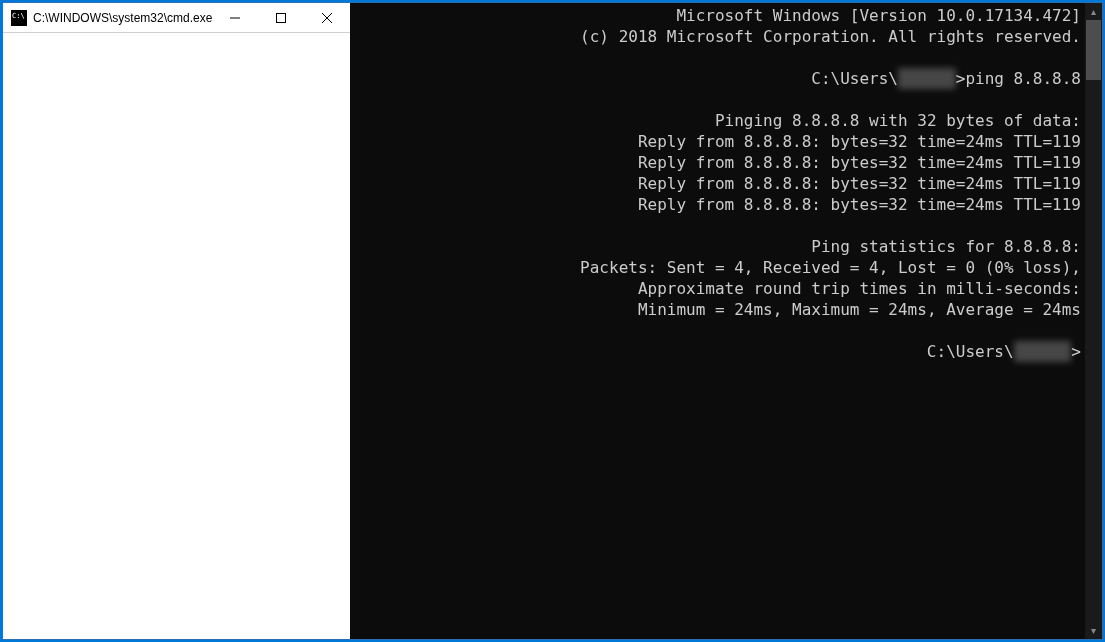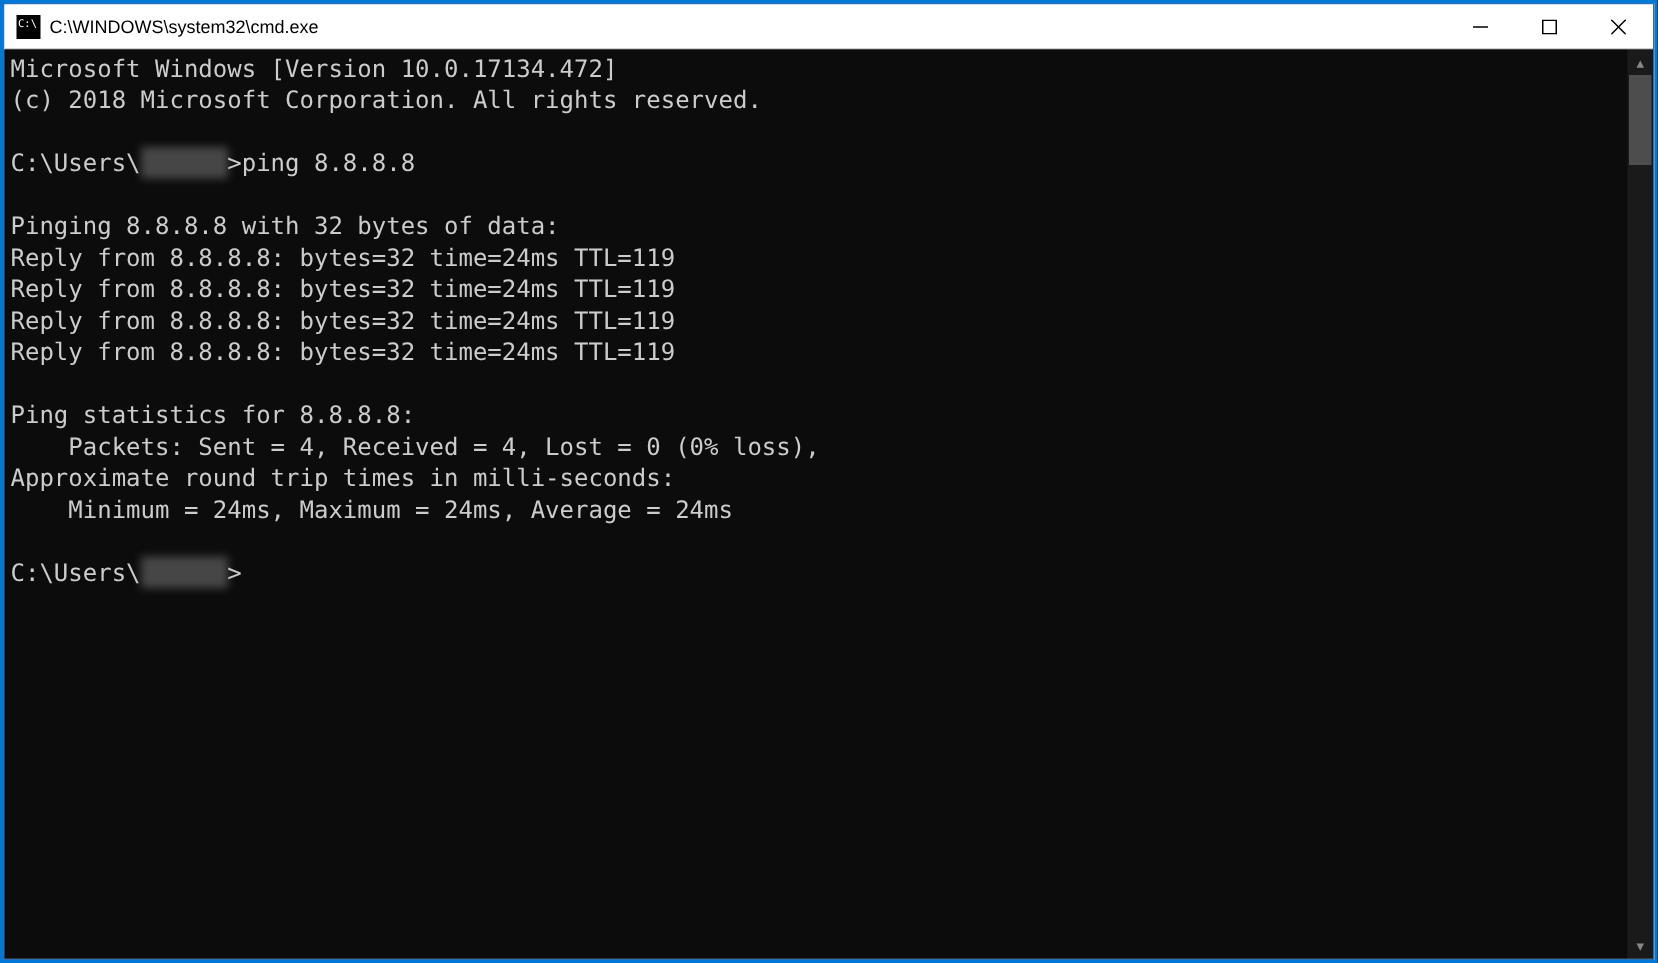--- a/index.html
+++ b/index.html
@@ -8,21 +8,21 @@
     height: 642px;
     background: #0078d7;
     font-family: "Segoe UI", Tahoma, sans-serif;
     overflow: hidden;
   }
   .window {
     position: absolute;
     top: 2px; left: 2px; right: 2px; bottom: 2px;
     background: #fff;
     display: flex;
-    flex-direction: column;
+    flex-direction: row;
     border: 1px solid #2a6fb5;
   }
   .titlebar {
     height: 30px;
     background: #fff;
     display: flex;
     align-items: center;
     font-size: 12px;
     color: #000;
     border-bottom: 1px solid #d0d0d0;
@@ -54,20 +54,21 @@
     align-items: center;
     justify-content: center;
     color: #000;
   }
   .win-btn svg { width: 10px; height: 10px; }
   .client {
     flex: 1 1 auto;
     display: flex;
     background: #0c0c0c;
     position: relative;
+    text-align: right;
   }
   .terminal {
     flex: 1 1 auto;
     background: #0c0c0c;
     color: #cccccc;
     font-family: Consolas, "Lucida Console", monospace;
     font-size: 16px;
     line-height: 21px;
     padding: 2px 4px;
     white-space: pre;

